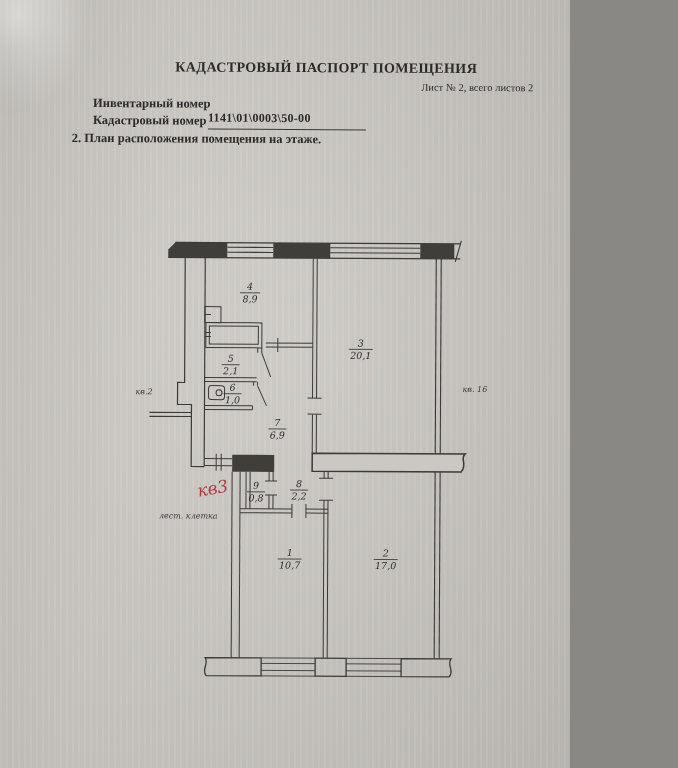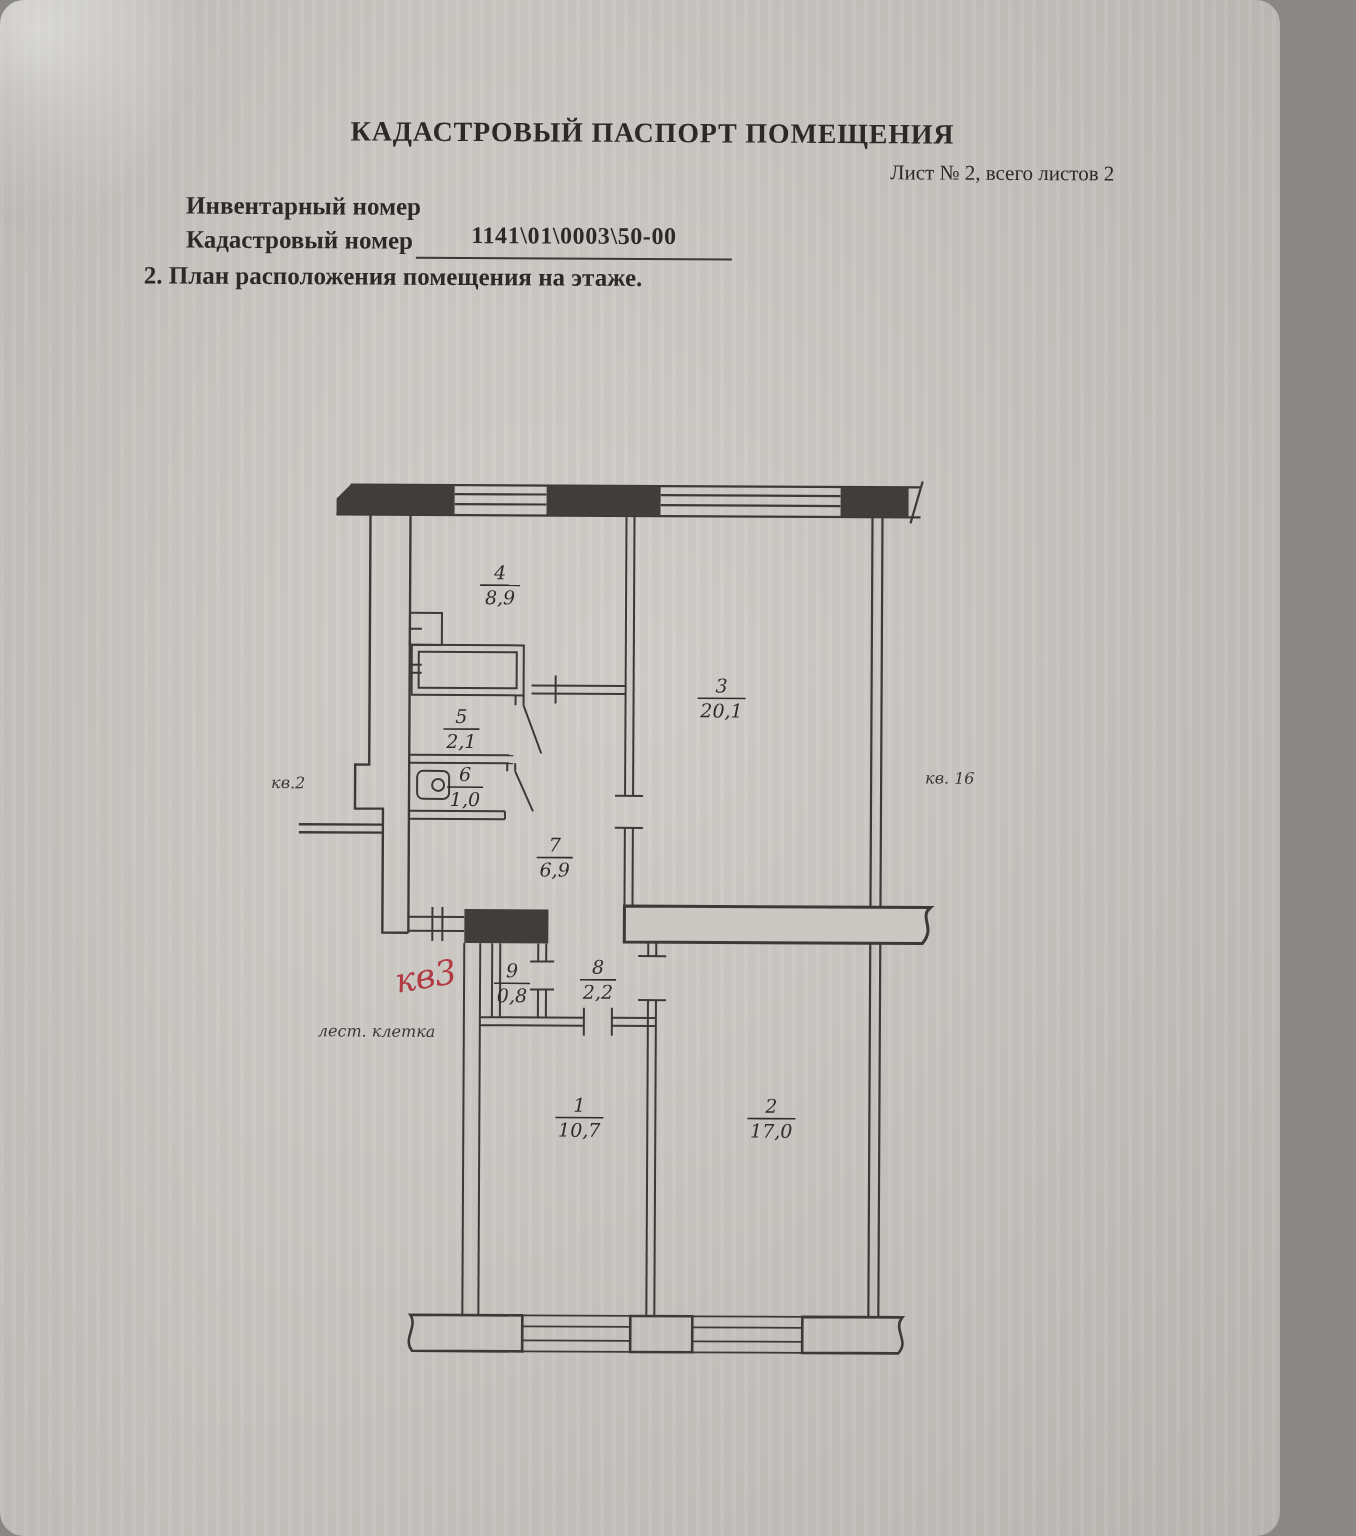--- a/index.html
+++ b/index.html
@@ -1,41 +1,40 @@
 <!DOCTYPE html>
 <html><head>
 <meta charset="utf-8">
 <style>
   html,body{margin:0;padding:0;background:#8a8885;}
   .sheet{
-    position:relative;width:640px;height:768px;overflow:hidden;
+    position:relative;width:570px;height:768px;overflow:hidden;
     background:
       radial-gradient(ellipse at 3% 2%, rgba(250,250,248,0.5), transparent 9%),
       radial-gradient(ellipse at 1% 6%, rgba(70,65,60,0.10), transparent 7%),
       repeating-linear-gradient(90deg, rgba(255,255,255,0.025) 0 2px, rgba(0,0,0,0.018) 2px 6px),
       radial-gradient(ellipse at 52% 45%, rgba(255,255,255,0.10), rgba(0,0,0,0.06) 97%),
       linear-gradient(100deg,#cac7c2 0%,#d0cdc8 28%,#cbc8c3 55%,#c5c2bd 100%);
     font-family:"Liberation Serif","DejaVu Serif",serif;
     color:#2b2a28;
-    border-radius:12px;
   }
   .content{position:absolute;inset:0;transform:rotate(0.3deg);transform-origin:50% 40%;}
   .doc-title{
     position:absolute;left:0;top:60px;width:650px;text-align:center;
     font-size:14px;font-weight:bold;letter-spacing:0.4px;
   }
   .sheet-info{
-    position:absolute;left:420px;top:81px;width:160px;text-align:center;font-size:10.5px;
+    position:absolute;left:420px;top:81px;width:160px;text-align:left;font-size:10.5px;
   }
   .label-line{position:absolute;font-size:12.5px;font-weight:bold;}
   .cad-label{left:92px;top:97px;}
   .inv-label{left:92px;top:114px;}
   .inv-underline{
     position:absolute;left:207px;top:111px;width:158px;height:18px;
-    border-bottom:1.4px solid #3a3936;text-align:center;
+    border-bottom:1.4px solid #3a3936;text-align:left;
     font-size:12px;font-weight:bold;letter-spacing:0.3px;
   }
   .section-heading{left:71px;top:132px;}
   svg text{font-family:"DejaVu Serif","Liberation Serif",serif;}
   .room-num,.room-area{font-size:9.5px;font-style:italic;fill:#2e2d2b;}
   .small-note{font-size:8px;font-style:italic;fill:#3a3936;}
   .red-note{font-size:17px;font-style:italic;fill:#b23a42;}
 </style>
 </head>
 <body>

